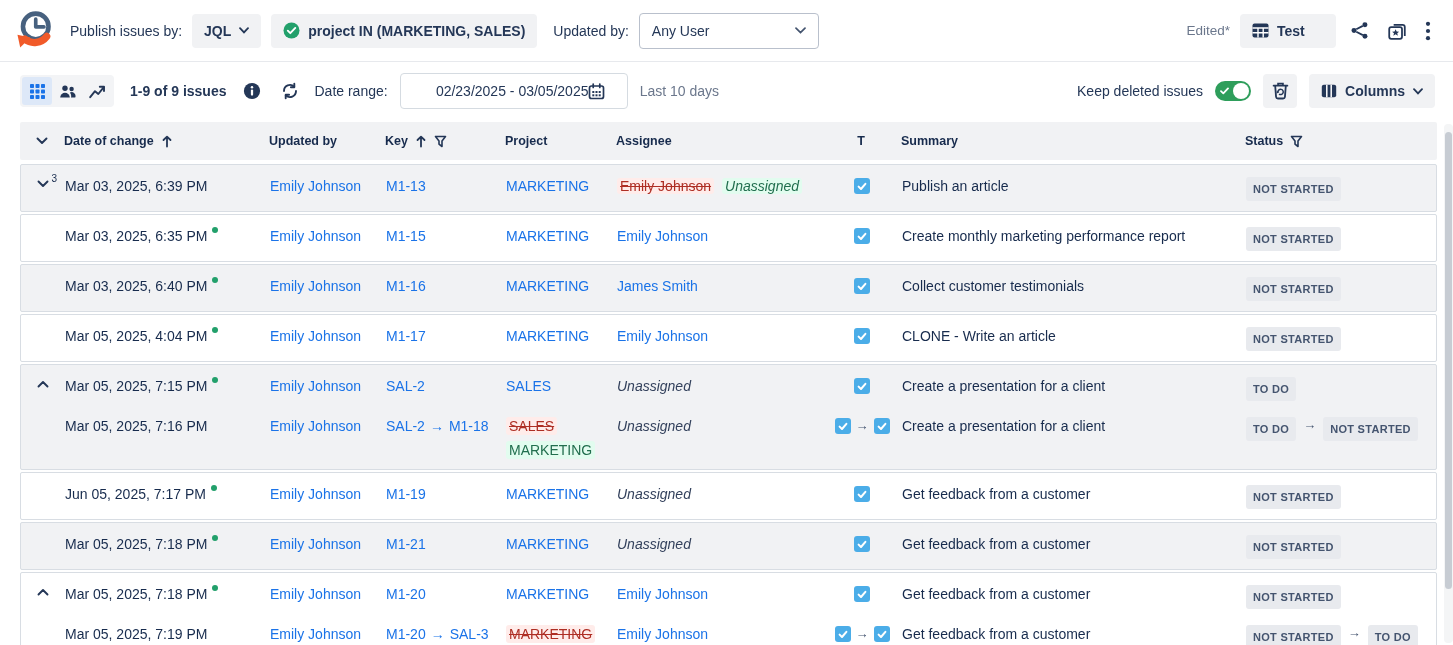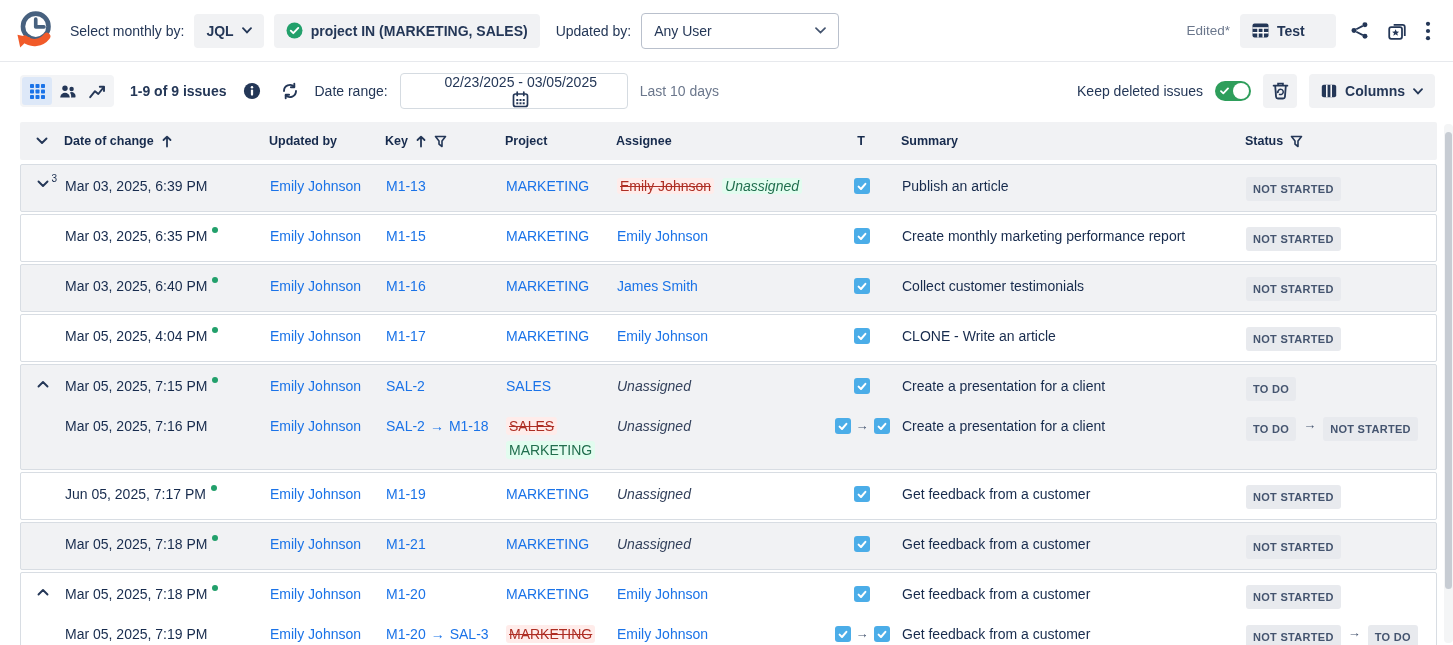--- a/index.html
+++ b/index.html
@@ -7,35 +7,35 @@
   body { font-family: "Liberation Sans", "DejaVu Sans", sans-serif; color:#172b4d; }
   .app { position:relative; width:1453px; height:645px; overflow:hidden; background:#fff; }
 
   
   .topbar { height:62px; display:flex; align-items:center; padding:0 18px 0 12px; gap:10px; border-bottom:1px solid #e7e9ed; }
   .logo { display:inline-flex; margin-right:6px; }
   .lbl { font-size:14px; color:#243757; white-space:nowrap; }
   .btn { display:inline-flex; align-items:center; gap:8px; background:#f1f2f4; border:none; border-radius:4px;
          padding:9px 12px; height:34px; font-family:inherit; font-size:14px; font-weight:700; color:#243757; cursor:pointer; white-space:nowrap; }
   .btn .chev, .select .chev { display:inline-flex; }
-  .select { display:inline-flex; align-items:center; justify-content:space-between; width:198px; height:36px; background:#fff;
+  .select { display:inline-flex; align-items:center; justify-content:space-between; width:180px; height:36px; background:#fff;
             border:1px solid #b9c0cc; border-radius:4px; padding:0 12px; font-family:inherit; font-size:14px; color:#243757; cursor:pointer; }
   .spacer { flex:1; }
   .muted { font-size:13.5px; color:#6b778c; }
   .iconbtn { background:none; border:none; padding:4px; display:inline-flex; align-items:center; cursor:pointer; }
   .okic { display:inline-flex; }
 
   
   .toolbar { height:58px; display:flex; align-items:center; padding:0 18px 0 20px; gap:12px; }
   .views { display:flex; background:#f3f4f6; border-radius:4px; padding:2px; }
   .viewcell { width:30px; height:28px; display:flex; align-items:center; justify-content:center; border:none; background:transparent; border-radius:3px; cursor:pointer; }
   .viewcell.active { background:#dde8f8; }
   .count { font-size:14px; font-weight:700; color:#243757; margin-left:4px; white-space:nowrap; }
-  .dateinput { display:inline-flex; align-items:center; justify-content:space-between; width:228px; height:36px; border:1px solid #d5dbe1;
-               border-radius:4px; background:#fff; padding:0 10px 0 24px; font-size:14px; color:#243757; cursor:text;flex-direction:column; }
+  .dateinput { display:inline-flex; align-items:center; justify-content:center; width:228px; height:36px; border:1px solid #d5dbe1;
+               border-radius:4px; background:#fff; padding:0 10px 0 24px; font-size:14px; color:#243757; cursor:text; }
   .toggle { width:36px; height:20px; border-radius:10px; background:var(--toggle-green,#2e9e5b); position:relative; display:inline-flex; align-items:center; cursor:pointer; border:none; }
   .toggle .knob { position:absolute; right:2px; width:16px; height:16px; background:#fff; border-radius:50%; }
   .toggle .tick { position:absolute; left:5px; display:inline-flex; }
   .sqbtn { width:34px; height:34px; display:inline-flex; align-items:center; justify-content:center; background:#f1f2f4; border:none; border-radius:4px; cursor:pointer; }
   .ml-auto { margin-left:auto; }
 
   
   .table-wrap { margin:2px 16px 0 20px; }
   .grid { display:grid; grid-template-columns:44px 205px 116px 120px 111px 215px 60px 354px 1fr; }
   .thead { background:#f1f2f4; height:38px; align-items:center; border-radius:2px; margin-bottom:4px; }
@@ -83,21 +83,21 @@
 
   <header class="topbar">
     <span class="logo">
       <svg width="42" height="44" viewBox="0 0 46 48">
         <circle cx="26" cy="19" r="14" fill="none" stroke="#47617f" stroke-width="5"></circle>
         <path d="M26 11 v8.5 h9" fill="none" stroke="#47617f" stroke-width="4" stroke-linecap="round" stroke-linejoin="round"></path>
         <path d="M38 30 A17 17 0 0 1 14 33" fill="none" stroke="#f15a29" stroke-width="8" stroke-linecap="round"></path>
         <polygon points="6,28 20,31 9,42" fill="#f15a29"></polygon>
       </svg>
     </span>
-    <span class="lbl">Select monthly by:</span>
+    <span class="lbl">Publish issues by:</span>
     <button class="btn">
       <span>JQL</span>
       <span class="chev">
         <svg width="10" height="7" viewBox="0 0 10 7">
             <path d="M1 1.2 L5 5.4 L9 1.2" fill="none" stroke="#243757" stroke-width="1.8" stroke-linecap="round"></path>
           </svg>
       </span>
     </button>
     <button class="btn">
       <span class="okic">

